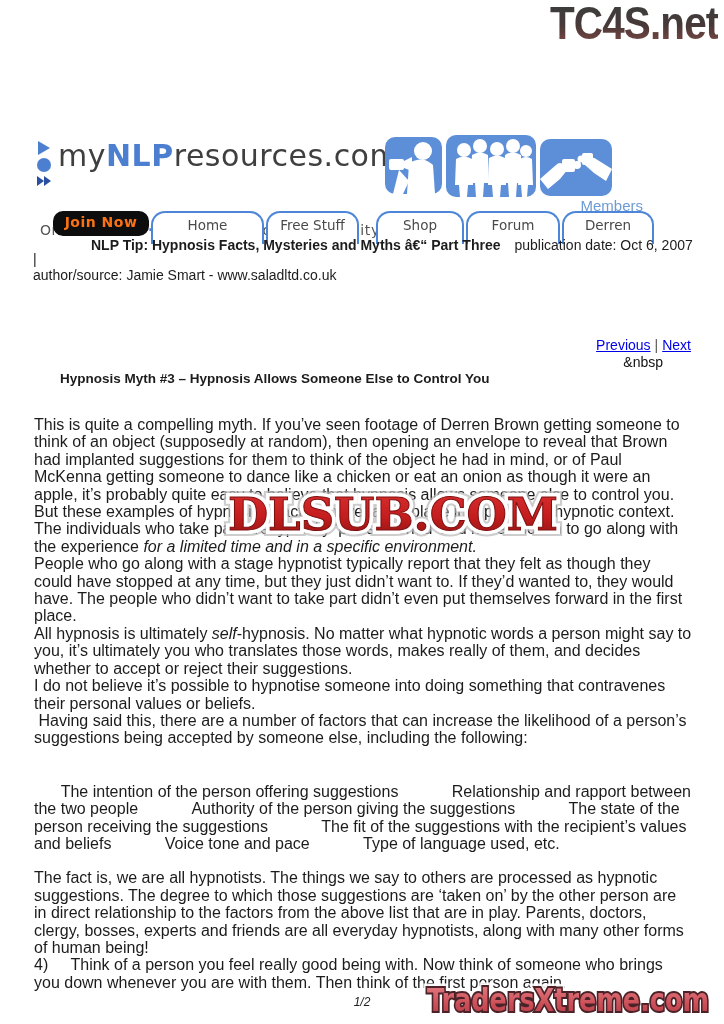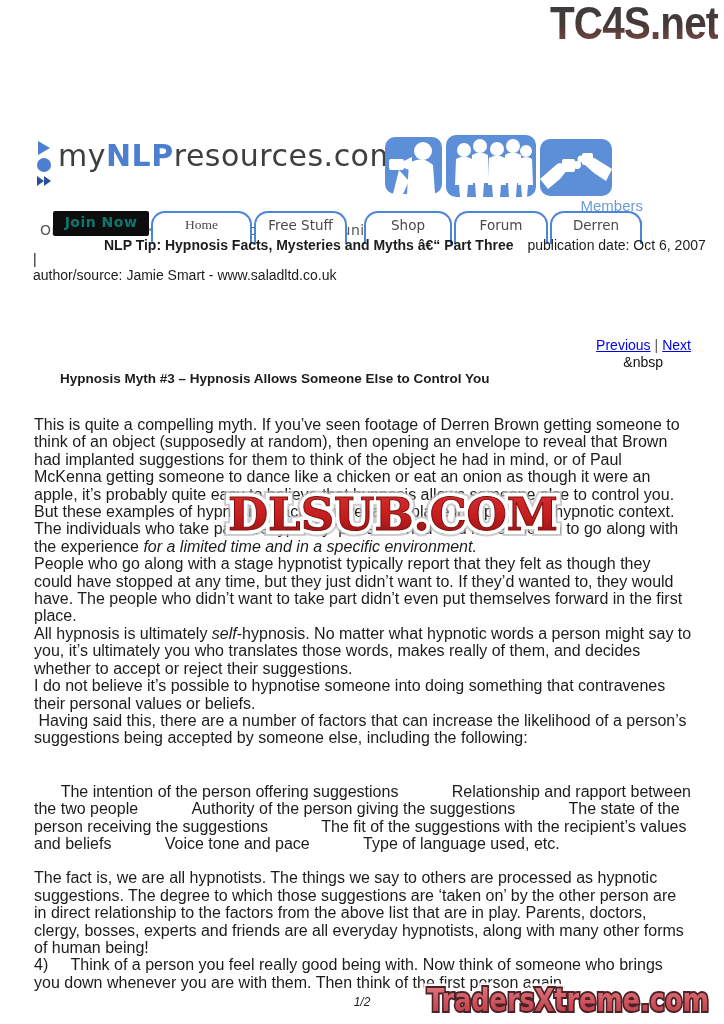--- a/index.html
+++ b/index.html
@@ -27,26 +27,26 @@
   .thumb{position:absolute;background:#5d8fd8;border-radius:10px;}
   .thumb svg{width:100%;height:100%;display:block;}
   .members{position:absolute;left:553px;top:197px;width:90px;text-align:right;
            font-size:15px;color:#6d9bd3;}
 
   
   .tabs{position:absolute;left:53px;top:211px;display:flex;gap:2px;z-index:1;}
   .tab{box-sizing:border-box;height:33px;border:2px solid #4d86d8;border-bottom:none;
        border-radius:14px 14px 0 0;background:#fff;color:#4a4a4a;font-size:13.5px;
        text-align:center;padding-top:4px;font-family:"DejaVu Sans",sans-serif;}
-  .tab-join{box-sizing:border-box;height:25px;background:#0d0d0d;color:#0f766e;
-            border-radius:2px;font-weight:bold;font-size:14px;text-align:center;
+  .tab-join{box-sizing:border-box;height:25px;background:#0d0d0d;color:#f97316;
+            border-radius:10px;font-weight:bold;font-size:14px;text-align:center;
             padding-top:3px;font-family:"DejaVu Sans",sans-serif;letter-spacing:.5px;}
 
   
-  .title-row{position:absolute;left:104px;top:236px;z-index:2;white-space:nowrap;}
+  .title-row{position:absolute;left:91px;top:236px;z-index:2;white-space:nowrap;}
   .title-bold{font-weight:bold;font-size:14px;}
   .pub-date{font-size:14px;margin-left:14px;}
   .pipe-line{position:absolute;left:33px;top:251px;font-size:14px;}
   .author-line{position:absolute;left:33px;top:267px;font-size:14px;}
 
   .pager{position:absolute;right:33px;top:337px;font-size:14px;text-align:right;}
   .pager a{color:#0000e6;text-decoration:underline;cursor:pointer;}
   .pager .sep{color:#555;padding:0 4px;}
   .nbsp-line{position:absolute;right:61px;top:354px;font-size:14px;color:#111;}
 
@@ -120,21 +120,21 @@
         <path d="M72,30 L56,20 Q52,17 49,21 L45,26 L54,34 L66,42 Z"></path>
         <rect x="42" y="14" width="11" height="12" rx="2"></rect>
         <circle cx="41" cy="20" r="3.5"></circle>
       </g>
     </svg>
   </div>
   <div class="members" data-bind="masthead.members_login">Members Log In</div>
 
   <div class="tabs">
     <div class="tab-join" style="width:96px;" data-bind="nav.join_now">Join Now</div>
-    <div class="tab" style="width:101px;font-family:Liberation Serif, serif;" data-bind="nav.tabs.0">Home</div>
+    <div class="tab" style="width:113px;" data-bind="nav.tabs.0">Home</div>
     <div class="tab" style="width:93px;" data-bind="nav.tabs.1">Free Stuff</div>
     <div class="tab" style="width:88px;margin-left:15px;" data-bind="nav.tabs.2">Shop</div>
     <div class="tab" style="width:94px;" data-bind="nav.tabs.3">Forum</div>
     <div class="tab" style="width:92px;" data-bind="nav.tabs.4">Derren</div>
   </div>
 
   <div class="title-row">
     <span class="title-bold" data-bind="meta.title">NLP Tip: Hypnosis Facts, Mysteries and Myths â€“ Part Three</span><span class="pub-date" data-bind="meta.pub_date">publication date: Oct 6, 2007</span>
   </div>
   <div class="pipe-line" data-bind="meta.pipe">|</div>

